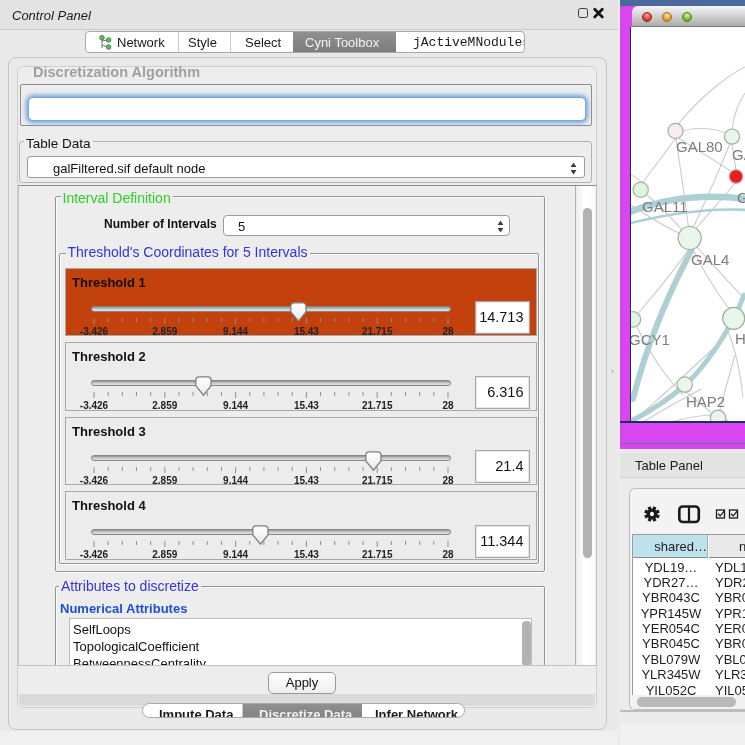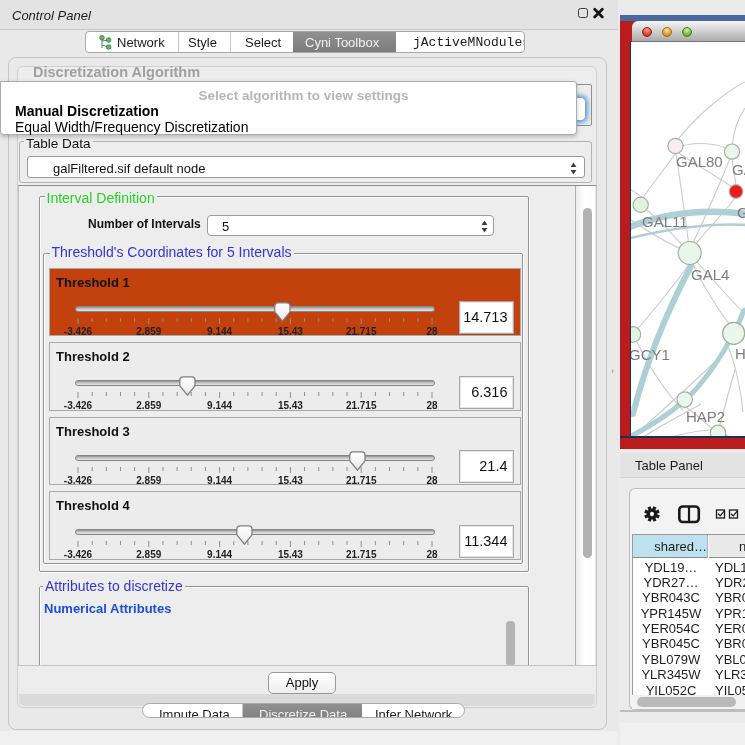--- a/index.html
+++ b/index.html
@@ -51,21 +51,21 @@
   <div class="abs" style="left:27px;top:156px;width:558px;height:22px;background:#fff;border:1px solid #9b9b9b;border-radius:3px;">
     <div class="abs" style="left:25px;top:3.5px;font-size:13px;color:#111;">galFiltered.sif default node</div>
     <svg class="abs" style="right:7px;top:4.5px;" width="7" height="13" viewBox="0 0 7 13">
       <path d="M3.5 0.5 L6.4 5 L0.6 5 Z" fill="#3c3c3c"></path>
         <path d="M3.5 12.5 L6.4 8 L0.6 8 Z" fill="#3c3c3c"></path>
     </svg>
   </div>
 
   <div class="abs" style="left:18px;top:185px;width:579px;height:481px;border:1px solid #c2c2c2;border-top:1px solid #8d8d8d;"></div>
 
-  <div class="abs" style="left:6px;top:186px;width:556px;height:479px;overflow:hidden;" id="viewport">
+  <div class="abs" style="left:22px;top:186px;width:556px;height:479px;overflow:hidden;" id="viewport">
   <div class="abs" style="left:33px;top:10px;width:490px;height:376px;border:1px solid #949494;border-radius:2px;box-shadow:inset 1px 1px 0 #fdfdfd, 1px 1px 0 #fdfdfd;"></div>
       <div class="abs" style="left:38.5px;top:3.5px;font-size:14px;color:#28d228;background:#ededed;padding:0 2px;">Interval Definition</div>
       <div class="abs" style="left:82px;top:31px;font-size:12px;font-weight:bold;color:#111;">Number of Intervals</div>
       <div class="abs" style="left:201px;top:29px;width:287px;height:21px;background:#fff;border:1px solid #9b9b9b;border-radius:4px;">
         <div class="abs" style="left:14px;top:2.5px;font-size:13px;color:#111;">5</div>
         <svg class="abs" style="right:5px;top:4px;" width="7" height="13" viewBox="0 0 7 13">
           <path d="M3.5 0.5 L6.4 5 L0.6 5 Z" fill="#3c3c3c"></path>
           <path d="M3.5 12.5 L6.4 8 L0.6 8 Z" fill="#3c3c3c"></path>
         </svg>
       </div>
@@ -263,48 +263,46 @@
               <stop offset="1" stop-color="#e4e4e4"></stop>
             </linearGradient>
           </defs>
           <path d="M4.2 0.8 h8.6 a3.2 3.2 0 0 1 3.2 3.2 v5.8 L8.5 19.2 L0.8 9.8 v-5.8 a3.2 3.2 0 0 1 3.2 -3.2 z" fill="url(#tg3)" stroke="#7e7e7e" stroke-width="1.3"></path>
         </svg>
         <div class="abs" style="left:408.5px;top:32.5px;width:55px;height:33px;background:#fff;border:1px solid #a8a8a8;box-shadow:inset 0 0 0 1px #e6e6e6;text-align:right;font-size:14.5px;color:#111;line-height:31px;padding-right:5px;">11.344</div>
       </div>
       <div class="abs" style="left:33px;top:400px;width:490px;height:90px;border:1px solid #949494;border-radius:2px;box-shadow:inset 1px 1px 0 #fdfdfd, 1px 1px 0 #fdfdfd;"></div>
       <div class="abs" style="left:37px;top:392px;font-size:14px;color:#3434d8;background:#ededed;padding:0 2px;">Attributes to discretize</div>
       <div class="abs" style="left:38px;top:414.5px;font-size:13px;font-weight:bold;color:#1d4ed8;">Numerical Attributes</div>
+      <div class="abs" style="left:47px;top:432px;width:463px;height:47px;background:#fff;border:1px solid #bdbdbd;border-bottom:none;">
+        <div style="padding:1.5px 0 0 3px;font-size:13px;color:#111;line-height:17px;">SelfLoops<br>TopologicalCoefficient<br>BetweennessCentrality</div>
+      </div>
       <div class="abs" style="left:500px;top:434.5px;width:8.5px;height:45px;background:#b3b3b3;border-radius:4px;"></div>
     </div>
 
   <div class="abs" style="left:575px;top:186px;width:20px;height:479px;background:linear-gradient(90deg,#ededed,#ffffff 45%,#fdfdfd);border-left:1px solid #b0b0b0;"></div>
   <div class="abs" style="left:582.5px;top:208px;width:9px;height:350px;background:#b2b2b2;border-radius:4.5px;"></div>
 
   <div class="abs" style="left:268px;top:672px;width:68px;height:22px;background:linear-gradient(#ffffff,#eeeeee);border:1px solid #999;border-radius:5px;text-align:center;font-size:13px;color:#111;line-height:20px;">Apply</div>
 
-  <div class="abs" style="left:142px;top:703px;width:323px;height:15px;background:#fff;border:1px solid #a9a9a9;border-radius:8px;overflow:hidden;font-size:13px;color:#1a1a1a;">
+  <div class="abs" style="left:142px;top:703px;width:323px;height:15px;background:#fff;border:1px solid #a9a9a9;border-radius:8px;overflow:hidden;font-size:13px;color:#1a1a1a;font-weight:bold;">
     <div class="abs" style="left:0;top:0;width:100px;height:21px;border-right:1px solid #c8c8c8;"></div>
     <div class="abs" style="left:100px;top:0;width:119px;height:21px;background:linear-gradient(#909090,#7b7b7b);"></div>
     <div class="abs" style="left:16px;top:3px;">Impute Data</div>
     <div class="abs" style="left:116px;top:3px;color:#f2f2f2;">Discretize Data</div>
     <div class="abs" style="left:232px;top:3px;">Infer Network</div>
   </div>
 
-  <div class="abs" style="left:0;top:81px;width:577px;height:54px;background:#fff;border:1px solid #ababab;border-radius:0 3px 4px 4px;box-shadow:0 2px 4px rgba(0,0,0,0.22);">
-    <div class="abs" style="left:14px;top:6px;width:577px;text-align:center;font-size:13.5px;font-weight:bold;color:#b6b6b6;">Select algorithm to view settings</div>
-    <div class="abs" style="left:14px;top:21px;font-size:14px;font-weight:bold;color:#000;">Manual Discretization</div>
-    <div class="abs" style="left:14px;top:36.5px;font-size:14px;color:#000;">Equal Width/Frequency Discretization</div>
-  </div>
 </div>
 
 <div class="abs" style="left:0;top:731px;width:618px;height:14px;background:#f0f0f0;"></div>
 
 <div class="abs" style="left:611px;top:366px;width:5px;height:8px;color:#8a8a8a;font-size:9px;">›</div>
 
-<div class="abs" style="left:620px;top:0;width:125px;height:449px;background:#b91c1c;margin-top:15px;">
+<div class="abs" style="left:620px;top:0;width:125px;height:449px;background:#d946ef;">
   <div class="abs" style="left:0;top:0;width:125px;height:6px;background:#49699f;"></div>
   <div class="abs" style="left:12px;top:6px;width:113px;height:21px;background:linear-gradient(#f6f6f6,#ababab);border-radius:6px 0 0 0;border-bottom:1px solid #787878;">
     <div class="abs" style="left:10px;top:5.5px;width:10px;height:10px;border-radius:50%;background:radial-gradient(circle at 50% 28%, #ffa39b 0%, #e2433a 55%, #a81b13 100%);border:0.5px solid #9a2019;"></div>
     <div class="abs" style="left:30px;top:5.5px;width:10px;height:10px;border-radius:50%;background:radial-gradient(circle at 50% 28%, #ffe3a2 0%, #e4a338 55%, #b2770f 100%);border:0.5px solid #9c6d14;"></div>
     <div class="abs" style="left:50px;top:5.5px;width:10px;height:10px;border-radius:50%;background:radial-gradient(circle at 50% 28%, #d4f4aa 0%, #7bc043 55%, #4c8c1b 100%);border:0.5px solid #4f7f1e;"></div>
   </div>
   <div class="abs" style="left:10px;top:27px;width:115px;height:394px;background:#fff;border-left:1.5px solid #17305c;"></div>
   <svg class="abs" style="left:11px;top:27px;" width="114" height="394" viewBox="0 0 114 394">
     <g fill="none" stroke="#cbcbcb" stroke-width="1.1">
       <path d="M114 40 C 90 52, 62 78, 45 100"></path>

